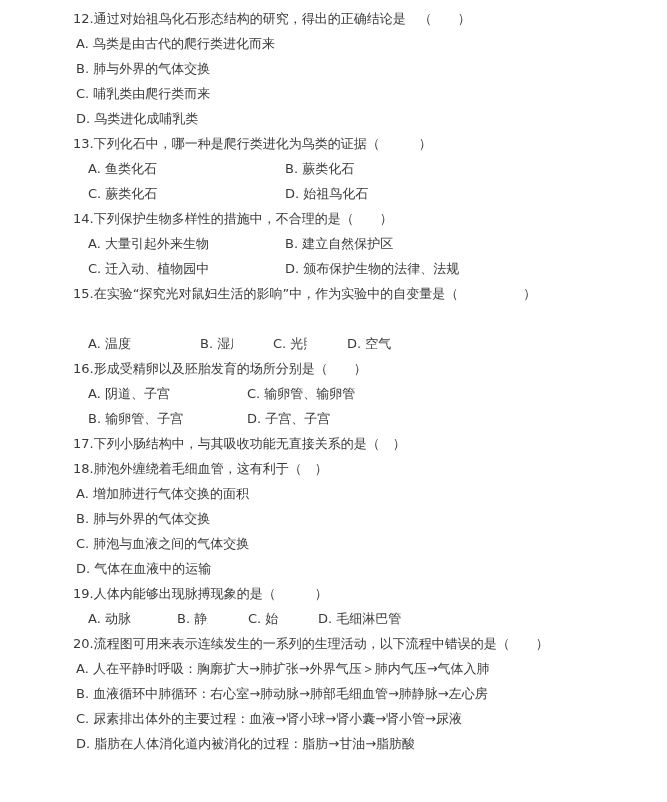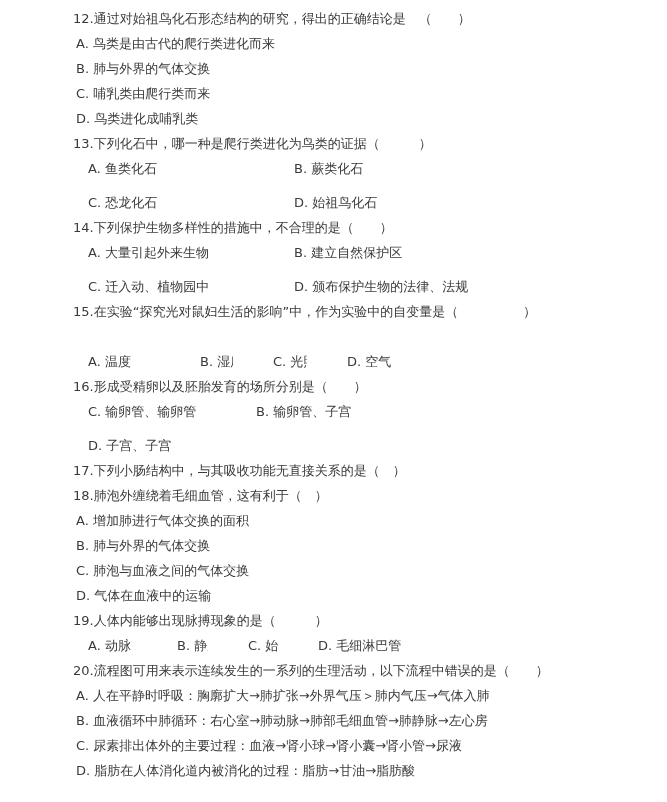--- a/index.html
+++ b/index.html
@@ -16,21 +16,21 @@
   .ln {
     font-size: 13px;
     line-height: 25px;
     height: 25px;
     white-space: pre;
     overflow: hidden;
     margin-left: 40px;
   }
   .stem { padding-left: 33px; }
   .opts-stack .opt { padding-left: 36px; }
-  .grid2 { display: grid; margin-left: 48px; gap: 9px; }
+  .grid2 { display: grid; margin-left: 48px; }
   .g197 { grid-template-columns: 197px 1fr; }
   .g159 { grid-template-columns: 159px 1fr; }
   .g186 { grid-template-columns: 186px 1fr; }
   .row4 { display: grid; margin-left: 48px; }
   .r15 { grid-template-columns: 112px 73px 74px 1fr; }
   .r19 { grid-template-columns: 89px 71px 70px 1fr; }
   .gap-before { margin-top: 25px; }
 </style>
 </head>
 <body>
@@ -45,21 +45,21 @@
       <div class="ln opt">C. 哺乳类由爬行类而来</div>
       <div class="ln opt">D. 鸟类进化成哺乳类</div>
     </div>
   </section>
 
   <section>
     <div class="ln stem">13.下列化石中，哪一种是爬行类进化为鸟类的证据（　　　）</div>
     <div class="grid2 g197">
       <div class="ln opt">A. 鱼类化石</div>
       <div class="ln opt">B. 蕨类化石</div>
-      <div class="ln opt">C. 恐龙化石</div>
+      <div class="ln opt">C. 蕨类化石</div>
       <div class="ln opt">D. 始祖鸟化石</div>
     </div>
   </section>
 
   <section>
     <div class="ln stem">14.下列保护生物多样性的措施中，不合理的是（　　）</div>
     <div class="grid2 g197">
       <div class="ln opt">A. 大量引起外来生物</div>
       <div class="ln opt">B. 建立自然保护区</div>
       <div class="ln opt">C. 迁入动、植物园中</div>
@@ -73,20 +73,21 @@
       <div class="ln opt">A. 温度</div>
       <div class="ln opt">B. 湿度</div>
       <div class="ln opt">C. 光照</div>
       <div class="ln opt">D. 空气</div>
     </div>
   </section>
 
   <section>
     <div class="ln stem">16.形成受精卵以及胚胎发育的场所分别是（　　）</div>
     <div class="grid2 g159">
+      <div class="ln opt">A. 阴道、子宫</div>
       <div class="ln opt">C. 输卵管、输卵管</div>
       <div class="ln opt">B. 输卵管、子宫</div>
       <div class="ln opt">D. 子宫、子宫</div>
     </div>
   </section>
 
   <section>
     <div class="ln stem">17.下列小肠结构中，与其吸收功能无直接关系的是（　）</div>
   </section>
 

